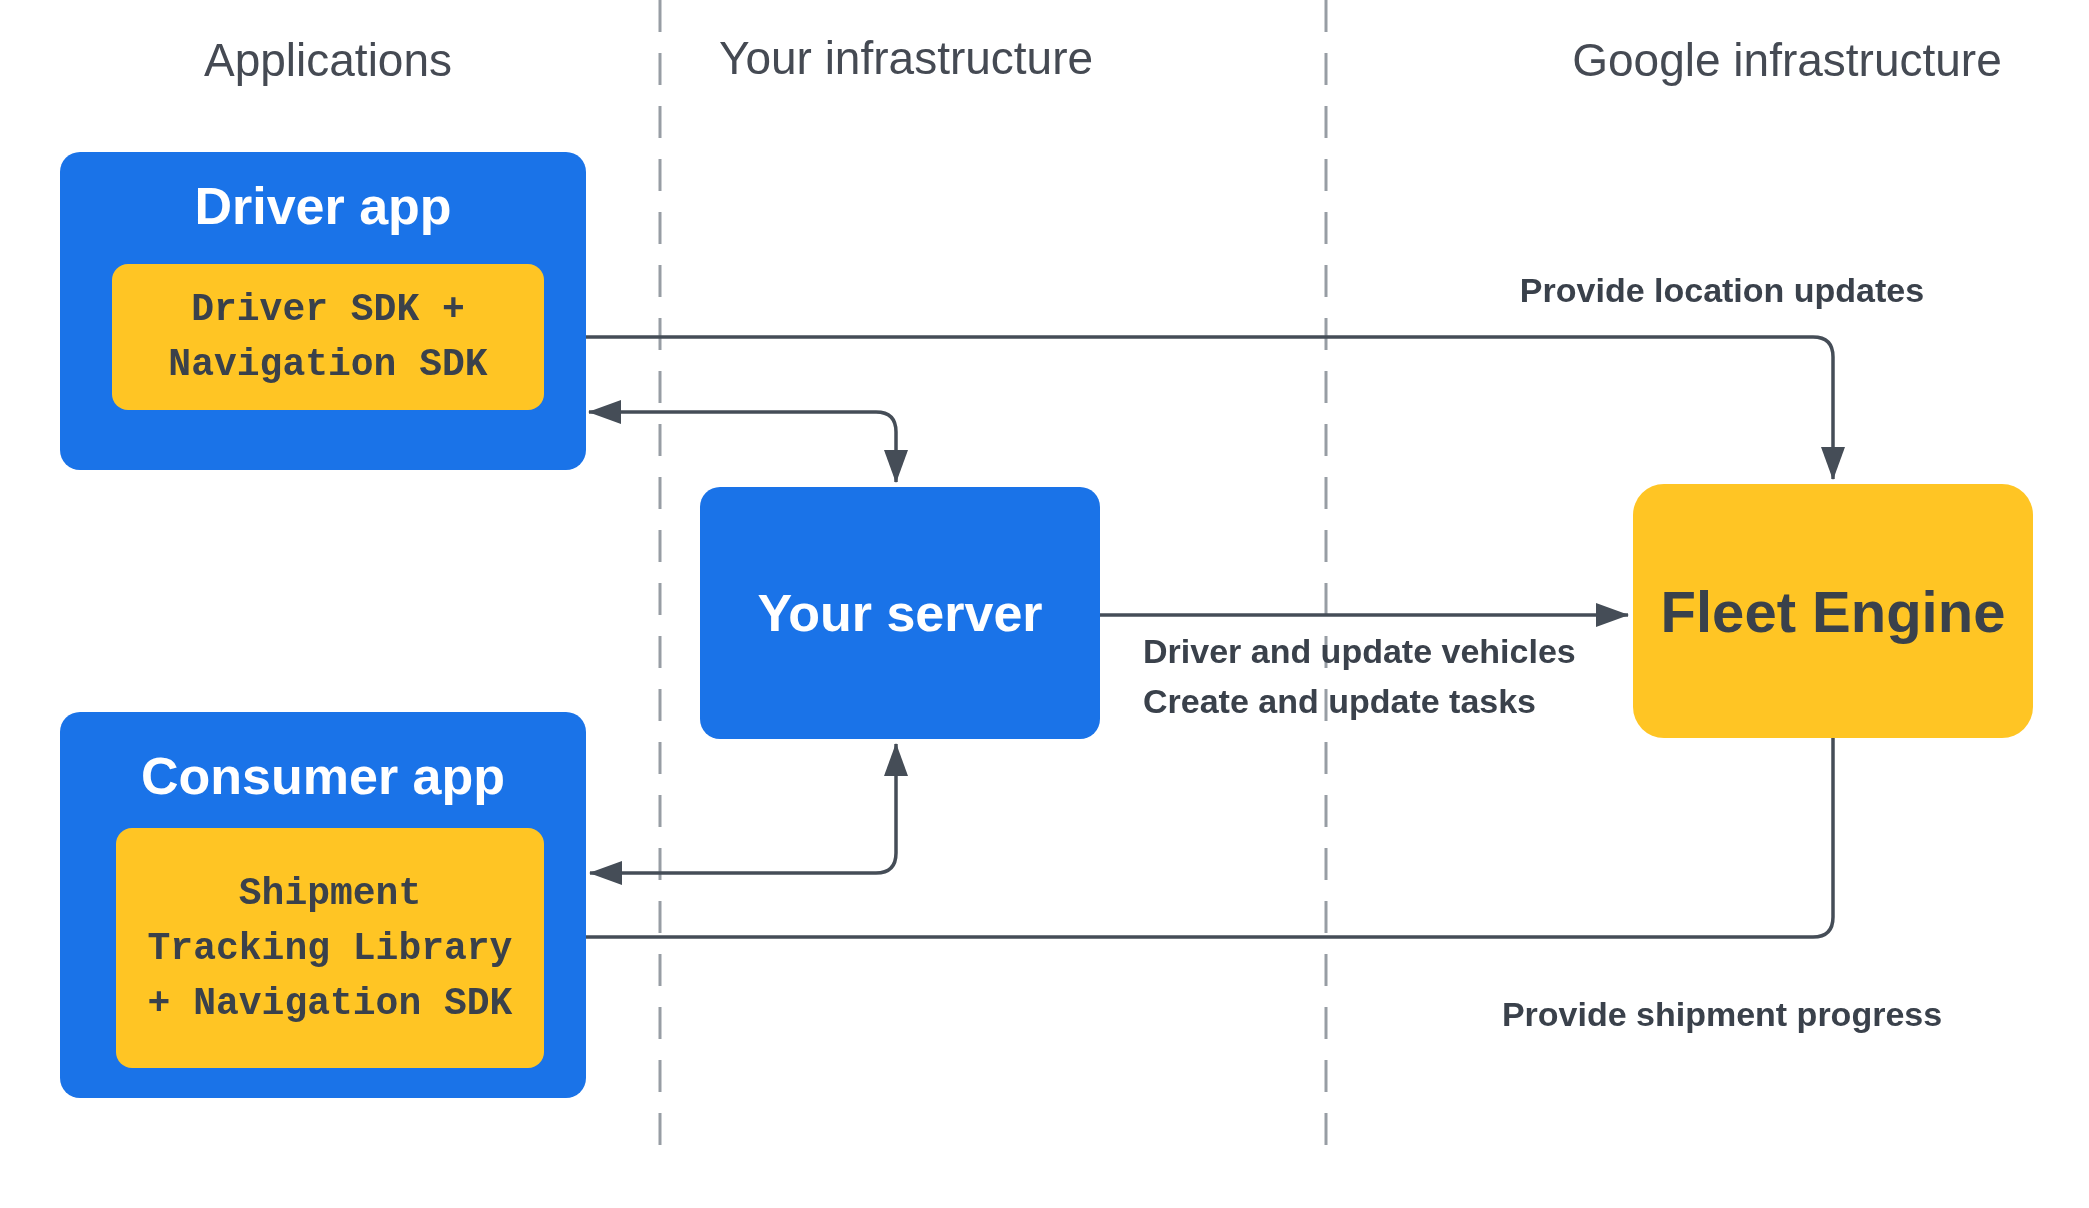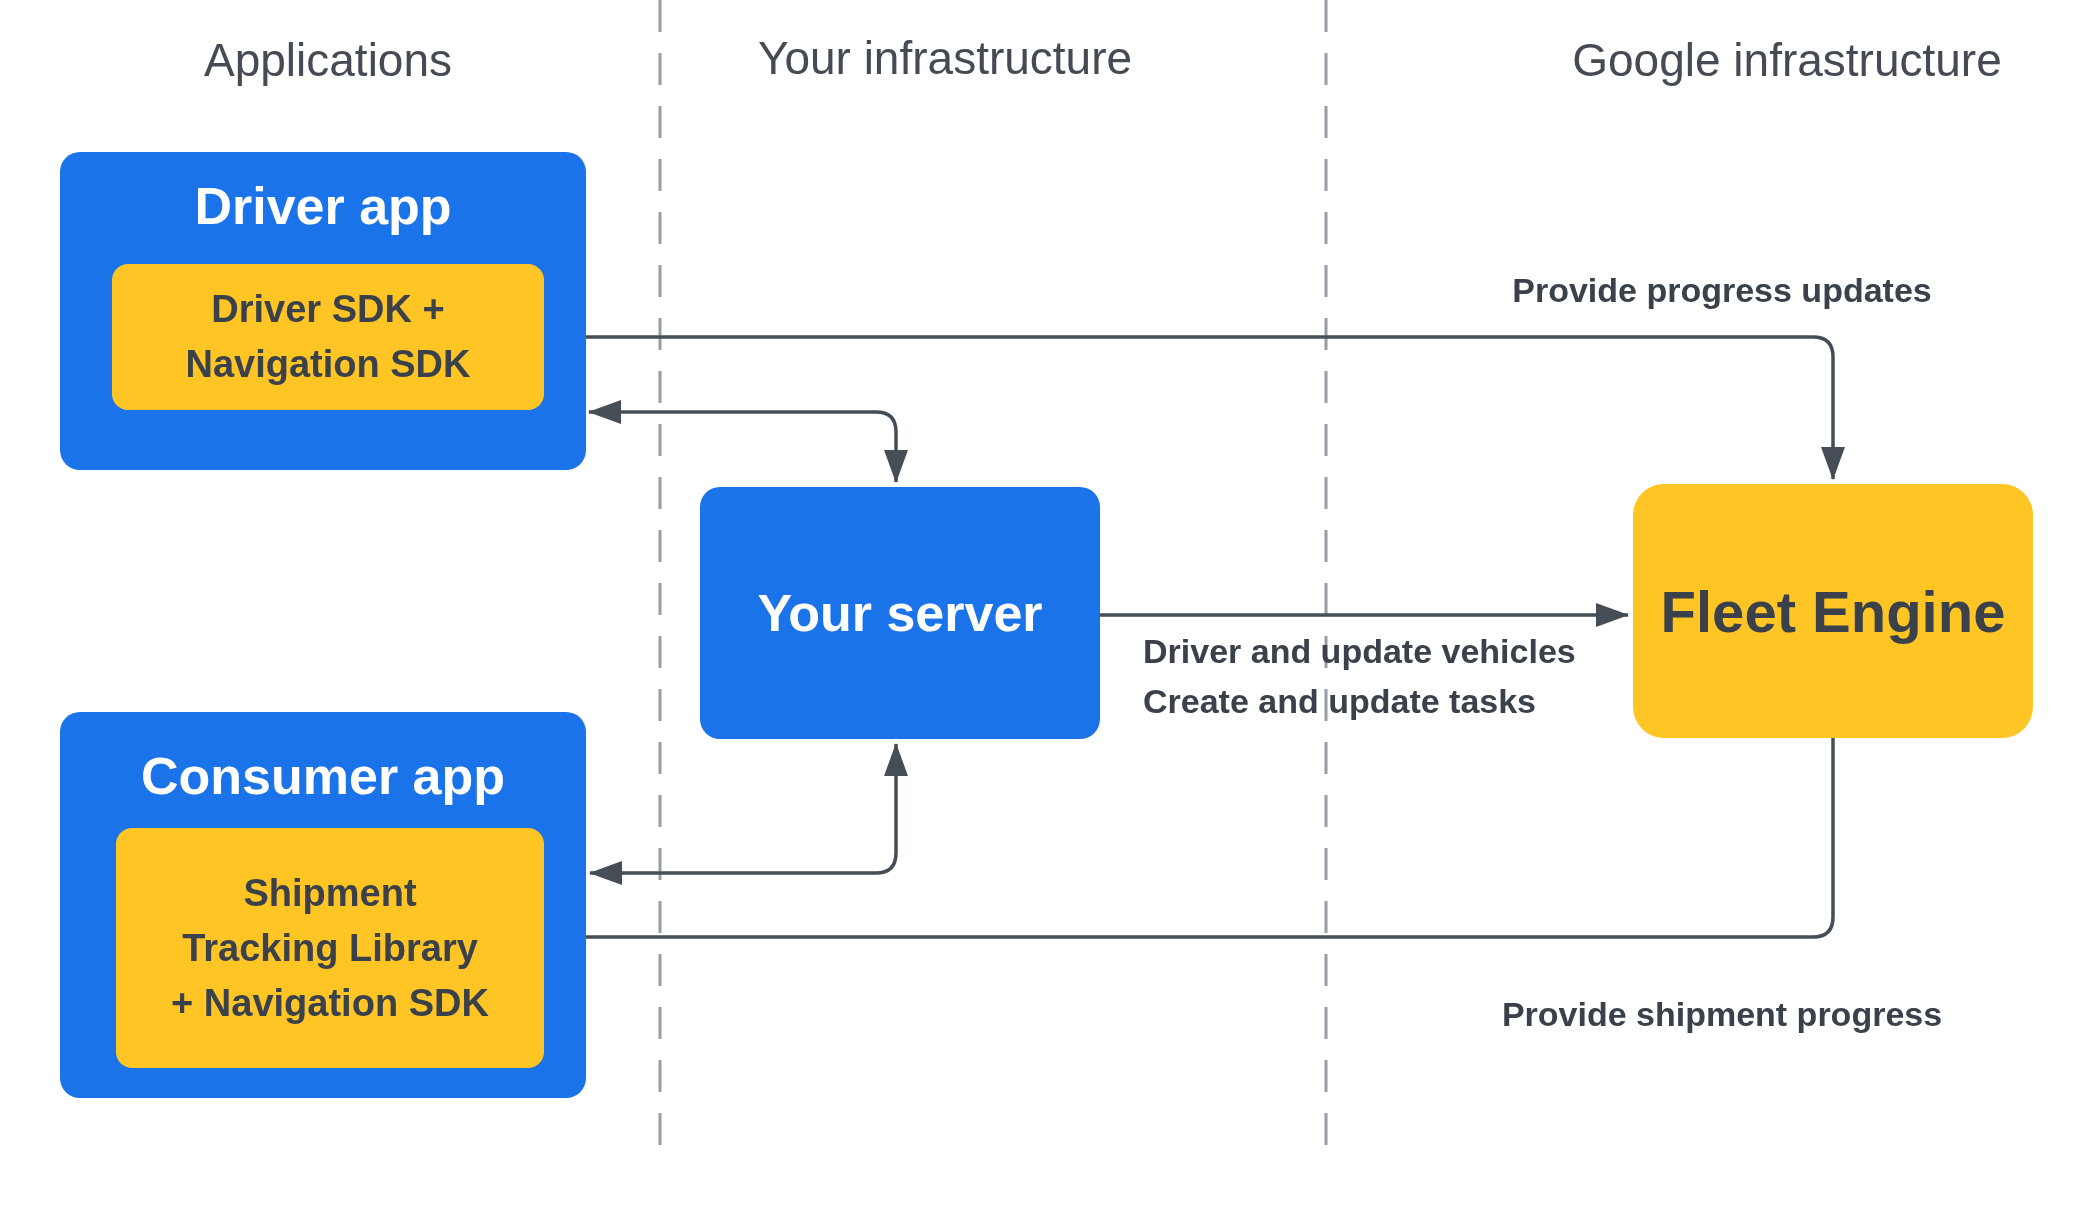--- a/index.html
+++ b/index.html
@@ -57,20 +57,21 @@
     justify-content:center;
   }
   .inner-box .line{
     display:block;
     color:var(--text-dark);
     font-weight:700;
     font-size:38px;
     line-height:55px;
     text-align:center;
     white-space:nowrap;
+    font-family:Liberation Mono, monospace;
   }
   .fleet{
     background:var(--yellow);
     display:flex;align-items:center;justify-content:center;
   }
   .fleet .node-title{color:var(--text-dark);font-size:58px;}
   .server{display:flex;align-items:center;justify-content:center;}
   .edge-label{
     position:absolute;
     font-weight:700;
@@ -101,21 +102,21 @@
     <path class="wire" d="M 589 412 H 876 Q 896 412 896 432 V 482" marker-start="url(#ah)" marker-end="url(#ah)"></path>
 
     <path class="wire" d="M 896 744 V 853 Q 896 873 876 873 H 590" marker-start="url(#ah)" marker-end="url(#ah)"></path>
 
     <path class="wire" d="M 1833 738 V 917 Q 1833 937 1813 937 H 548" marker-end="url(#ah)"></path>
 
     <path class="wire" d="M 1100 615 H 1628" marker-end="url(#ah)"></path>
   </svg>
 
   <div class="col-header" style="left:328px;top:60px;">Applications</div>
-  <div class="col-header" style="left:945px;top:58px;">Your infrastructure</div>
+  <div class="col-header" style="left:906px;top:58px;">Your infrastructure</div>
   <div class="col-header" style="left:1787px;top:60px;">Google infrastructure</div>
 
   <div class="node" style="left:60px;top:152px;width:526px;height:318px;">
     <div class="node-title" style="margin-top:24px;">Driver app</div>
     <div class="inner-box" style="left:52px;top:112px;width:432px;height:146px;">
       <span class="line">Driver SDK +</span>
       <span class="line">Navigation SDK</span>
     </div>
   </div>
 
@@ -129,18 +130,18 @@
   </div>
 
   <div class="node server" style="left:700px;top:487px;width:400px;height:252px;">
     <div class="node-title">Your server</div>
   </div>
 
   <div class="node fleet" style="left:1633px;top:484px;width:400px;height:254px;border-radius:31px;">
     <div class="node-title">Fleet Engine</div>
   </div>
 
-  <div class="edge-label centered" style="left:1722px;top:290px;">Provide progress updates</div>
+  <div class="edge-label centered" style="left:1722px;top:290px;">Provide location updates</div>
   <div class="edge-label" style="left:1143px;top:629px;line-height:44px;">Driver and update vehicles</div>
   <div class="edge-label" style="left:1143px;top:679px;line-height:44px;">Create and update tasks</div>
   <div class="edge-label centered" style="left:1722px;top:1014px;">Provide shipment progress</div>
 
 </div>
 
 </body></html>

